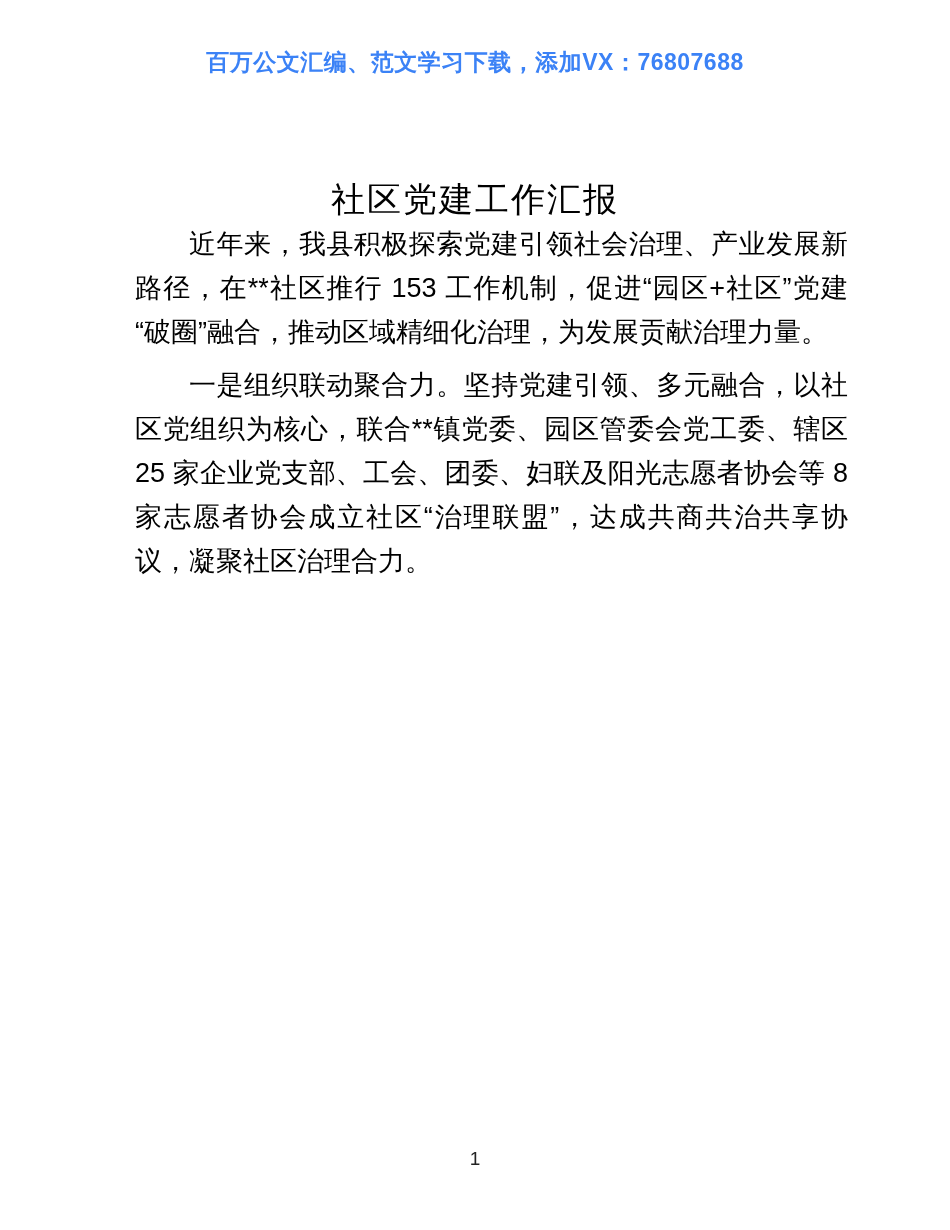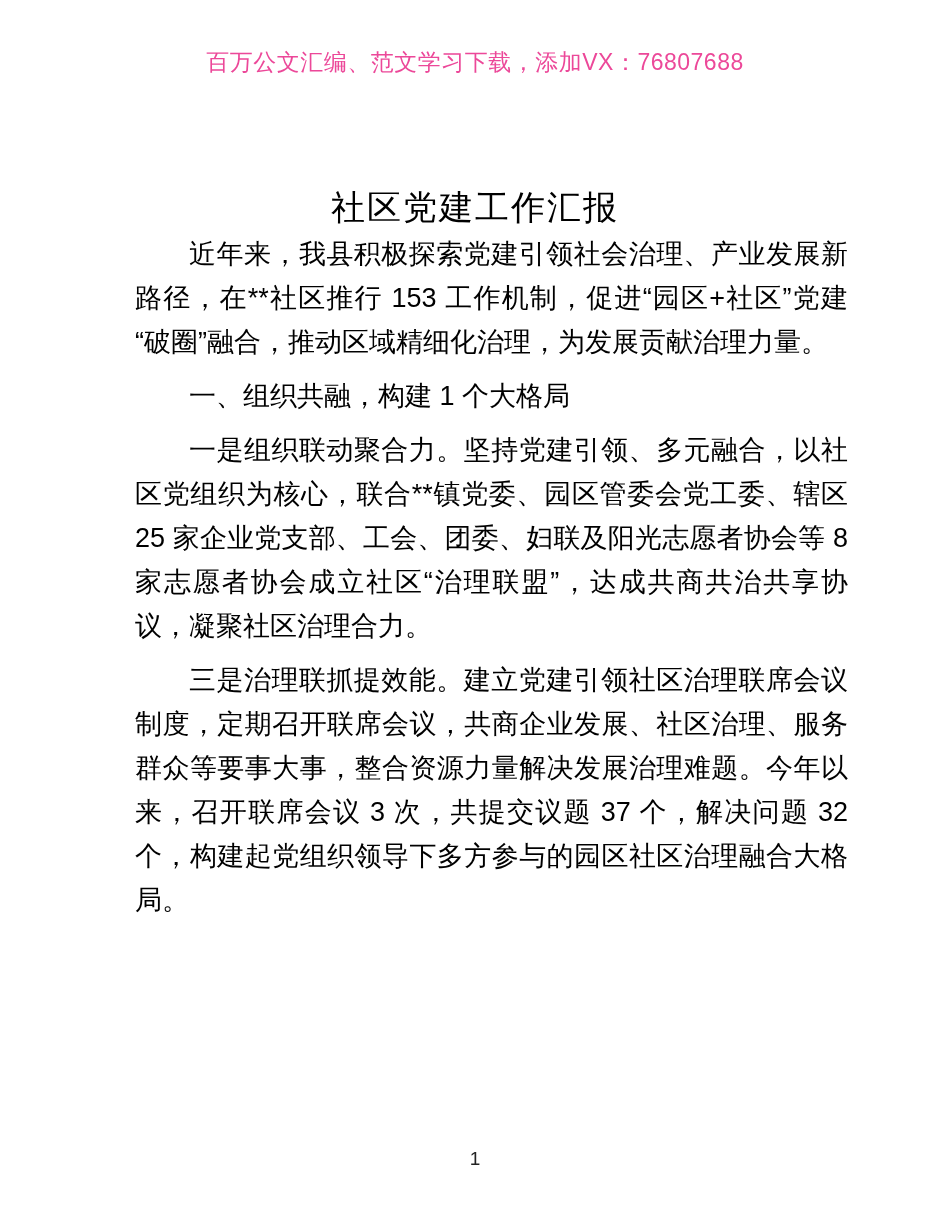--- a/index.html
+++ b/index.html
@@ -17,62 +17,60 @@
     top: 47px;
     left: 0;
     width: 100%;
     text-align: center;
     font-size: 23px;
     letter-spacing: 0.5px;
     color: #e8231e;
   }
   .doc-title {
     position: absolute;
-    top: 162px;
+    top: 154px;
     left: 0;
     width: 100%;
     text-align: center;
     font-size: 34px;
     font-weight: 400;
     letter-spacing: 2px;
     color: #000000;
   }
   .doc-body {
     position: absolute;
     top: 222px;
     left: 135px;
     width: 713px;
     font-size: 27px;
     line-height: 44px;
     text-align: justify;
     text-justify: inter-ideograph;
     color: #000000;
   }
   .doc-body p {
-    margin: 10px 0 9px 0;
+    margin: 0 0 9px 0;
     text-indent: 2em;
     word-break: break-all;
   }
   .page-footer {
     position: absolute;
     top: 1148px;
     left: 0;
     width: 100%;
     text-align: center;
     font-size: 19px;
     color: #222222;
   }
 </style>
 </head>
 <body style="background: rgb(255, 255, 255);">
 
-<div class="promo-header" style="color: #ec4899;">百万公文汇编、范文学习下载，添加VX：76807688</div>
+<div class="promo-header" style="color: #3b82f6; font-weight: bold;">百万公文汇编、范文学习下载，添加VX：76807688</div>
 
 <h1 class="doc-title">社区党建工作汇报</h1>
 
 <div class="doc-body">
   <p>近年来，我县积极探索党建引领社会治理、产业发展新路径，在**社区推行 153 工作机制，促进“园区+社区”党建“破圈”融合，推动区域精细化治理，为发展贡献治理力量。</p>
-  <p>一、组织共融，构建 1 个大格局</p>
   <p>一是组织联动聚合力。坚持党建引领、多元融合，以社区党组织为核心，联合**镇党委、园区管委会党工委、辖区 25 家企业党支部、工会、团委、妇联及阳光志愿者协会等 8 家志愿者协会成立社区“治理联盟”，达成共商共治共享协议，凝聚社区治理合力。</p>
-  <p>三是治理联抓提效能。建立党建引领社区治理联席会议制度，定期召开联席会议，共商企业发展、社区治理、服务群众等要事大事，整合资源力量解决发展治理难题。今年以来，召开联席会议 3 次，共提交议题 37 个，解决问题 32 个，构建起党组织领导下多方参与的园区社区治理融合大格局。</p>
 </div>
 
 <div class="page-footer">1</div>
 
 </body></html>

